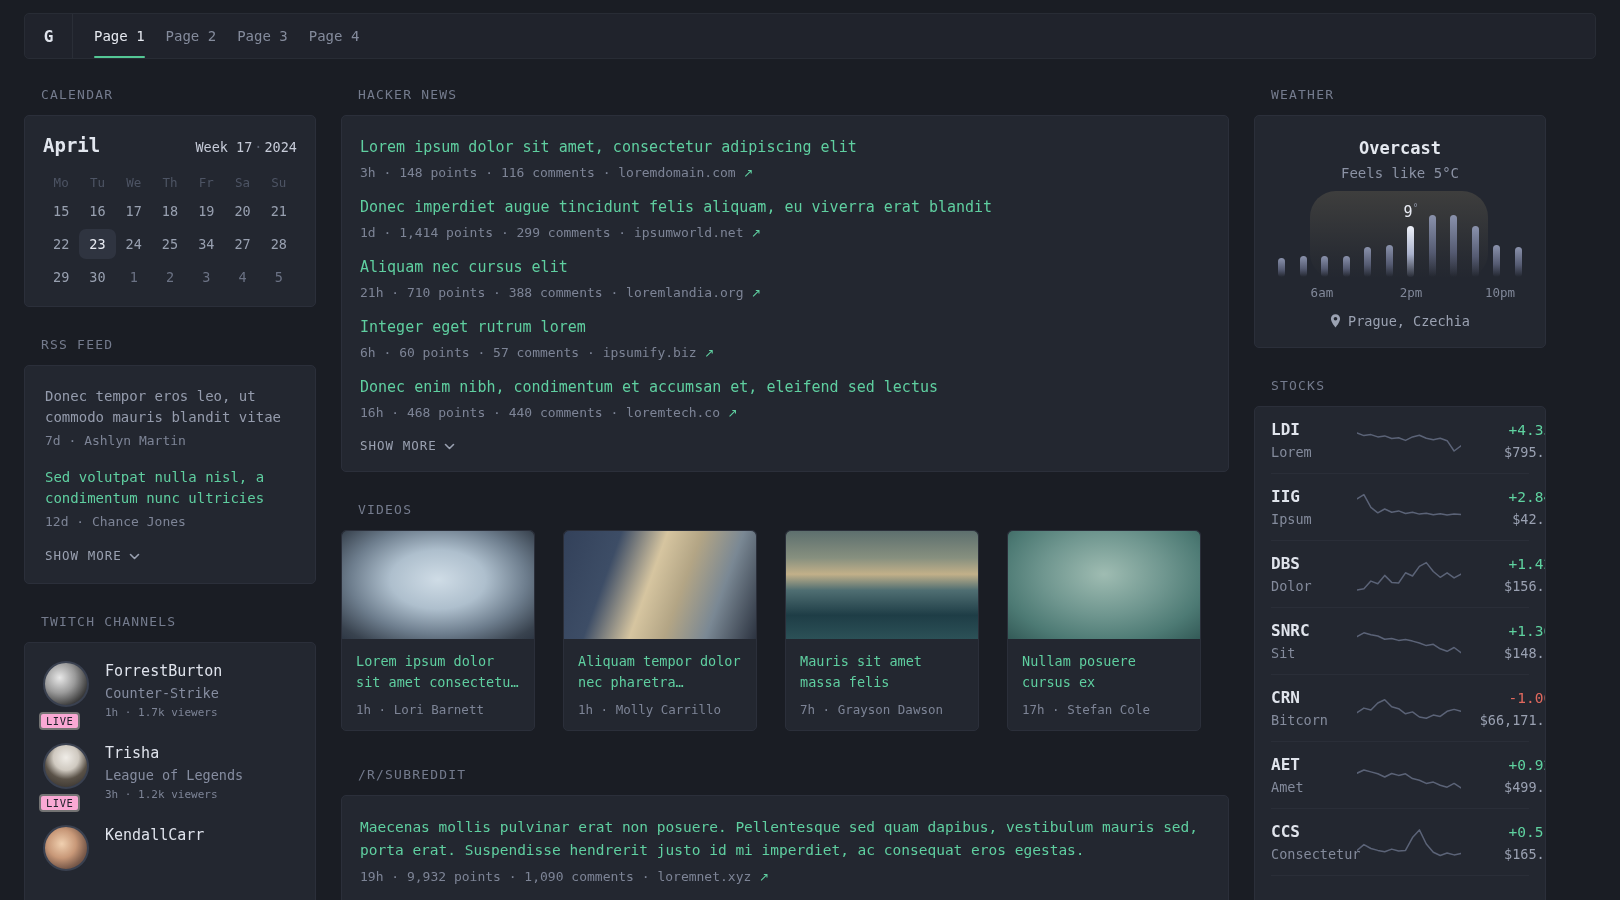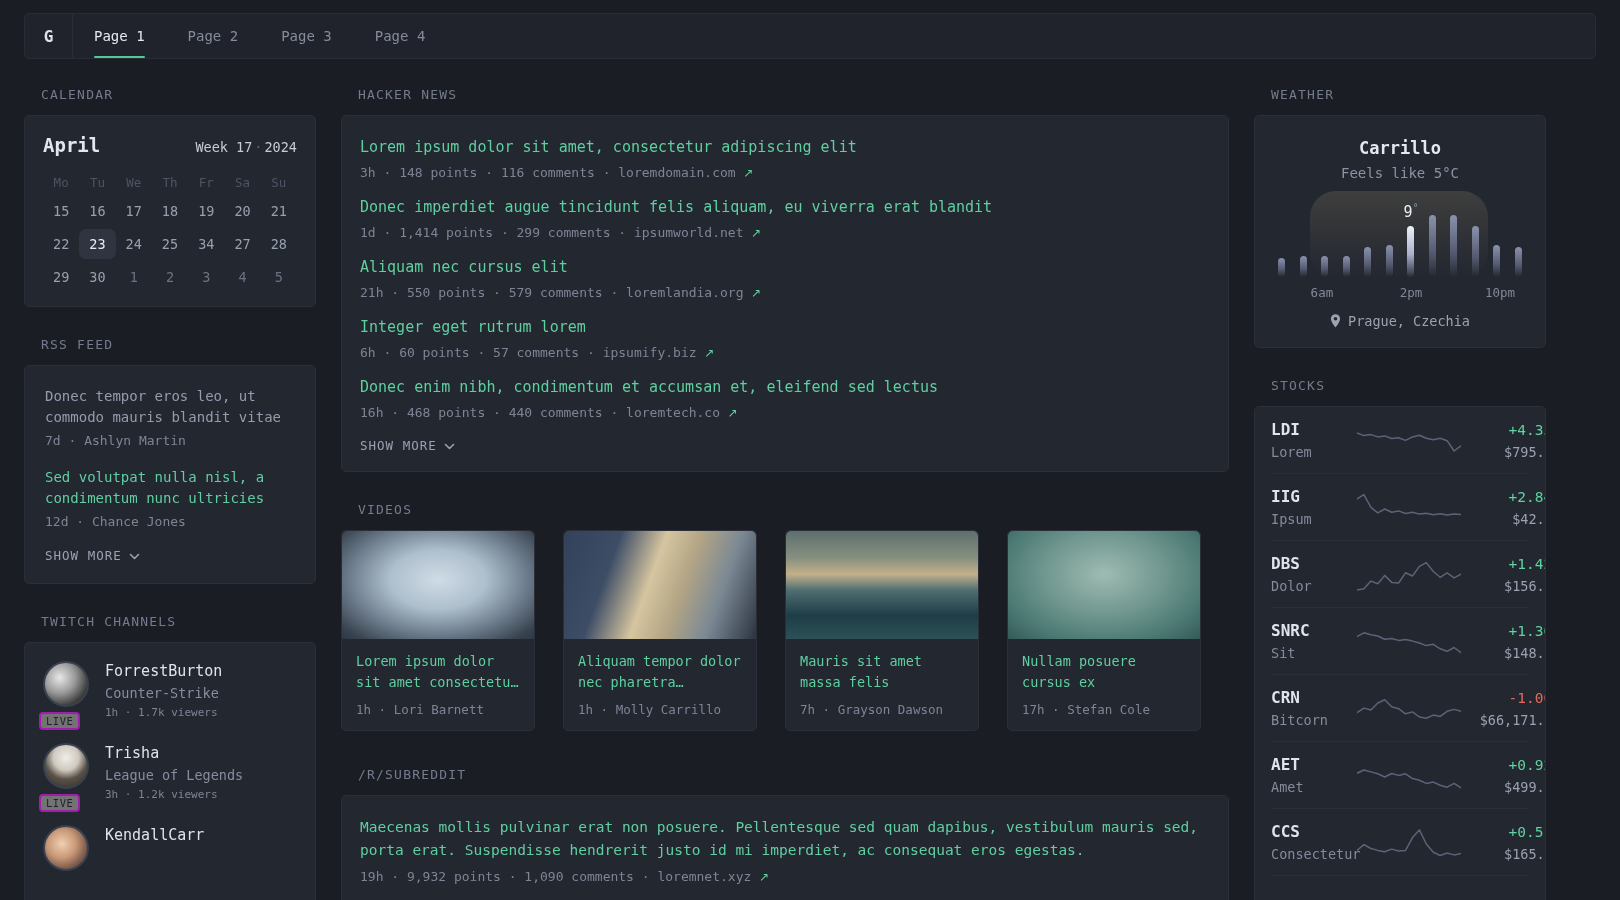--- a/index.html
+++ b/index.html
@@ -12,21 +12,21 @@
   .navbar{
     margin:13px 24px 0 24px;height:44px;
     background:#20232c;border:1px solid #282c35;border-radius:5px;
     display:flex;align-items:stretch;
   }
   .logo{
     width:47px;display:flex;align-items:center;justify-content:center;
     color:#dfe3ec;font-size:16px;font-weight:700;
     border-right:1px solid #2a2e37;cursor:pointer;
   }
-  .tabs{display:flex;gap:43px;padding-left:21px;}
+  .tabs{display:flex;gap:21px;padding-left:21px;}
   .tab{
     background:none;border:none;padding:0;cursor:pointer;
     font-family:inherit;font-size:14px;color:#848b9c;
     position:relative;display:flex;align-items:center;
   }
   .tab.active{color:#e6e9f0;}
   .tab.active::after{
     content:"";position:absolute;left:0;right:0;bottom:0;height:2px;
     background:#54c795;border-radius:2px;
   }
@@ -80,22 +80,22 @@
   .avatar-wrap{position:relative;width:46px;flex:none;}
   .avatar{
     width:42px;height:42px;border-radius:50%;border:2px solid #3a4150;
     background:#444;
   }
   .avatar-1{background:radial-gradient(circle at 35% 35%,#e8e8e8,#9a9a9a 40%,#3a3a3a 75%,#222);}
   .avatar-2{background:radial-gradient(circle at 50% 30%,#f0ede8,#cfc9c0 35%,#5a5248 60%,#2e2a26);}
   .avatar-3{background:radial-gradient(circle at 40% 40%,#f0d0b0,#c89878 40%,#7a5a4a 70%,#4a3a34);}
   .live-badge{
     position:absolute;left:-4px;bottom:-7px;
-    background:#737373;color:#20232c;font-size:10.5px;letter-spacing:.5px;
-    padding:1px 5px;border-radius:4px;border:2px solid #a21caf;
+    background:#f9a8d4;color:#20232c;font-size:10.5px;letter-spacing:.5px;
+    padding:1px 5px;border-radius:4px;border:2px solid #737373;
   }
   .tw-name{font-size:15px;color:#dfe3ec;line-height:20px;}
   .tw-game{font-size:13.5px;color:#868da0;margin-top:3px;line-height:18px;}
   .tw-meta{font-size:11px;color:#7d8496;margin-top:2px;line-height:18px;}
   
   .hn-card{padding:20px 18px 18px;}
   .hn-item + .hn-item{margin-top:14px;}
   .hn-title{font-size:15px;line-height:23px;color:#5fcfa0;cursor:pointer;display:block;}
   .hn-meta{font-size:13px;color:#7d8496;margin-top:5px;line-height:17px;}
   .ext-arrow{color:#5fcfa0;font-family:"DejaVu Sans",sans-serif;font-size:12px;cursor:pointer;}
@@ -288,21 +288,21 @@
         <div class="hn-item">
               <span class="hn-title">Lorem ipsum dolor sit amet, consectetur adipiscing elit</span>
               <div class="hn-meta"><span>3h · 148 points · 116 comments · loremdomain.com</span> <span class="ext-arrow">↗</span></div>
             </div>
             <div class="hn-item">
               <span class="hn-title">Donec imperdiet augue tincidunt felis aliquam, eu viverra erat blandit</span>
               <div class="hn-meta"><span>1d · 1,414 points · 299 comments · ipsumworld.net</span> <span class="ext-arrow">↗</span></div>
             </div>
             <div class="hn-item">
               <span class="hn-title">Aliquam nec cursus elit</span>
-              <div class="hn-meta"><span>21h · 550 points · 579 comments · loremlandia.org</span> <span class="ext-arrow">↗</span></div>
+              <div class="hn-meta"><span>21h · 710 points · 388 comments · loremlandia.org</span> <span class="ext-arrow">↗</span></div>
             </div>
             <div class="hn-item">
               <span class="hn-title">Integer eget rutrum lorem</span>
               <div class="hn-meta"><span>6h · 60 points · 57 comments · ipsumify.biz</span> <span class="ext-arrow">↗</span></div>
             </div>
             <div class="hn-item">
               <span class="hn-title">Donec enim nibh, condimentum et accumsan et, eleifend sed lectus</span>
               <div class="hn-meta"><span>16h · 468 points · 440 comments · loremtech.co</span> <span class="ext-arrow">↗</span></div>
             </div>
           </div>
@@ -368,21 +368,21 @@
         </div>
     </div>
 
   </section>
 
   <section class="col col-right">
 
     <div class="widget">
       <h2 class="widget-title">WEATHER</h2>
       <div class="card weather-card">
-        <div class="w-cond">Carrillo</div>
+        <div class="w-cond">Overcast</div>
         <div class="w-feels">Feels like 5°C</div>
         <div class="wchart">
           <div class="day-region" style="left: 13%; width: 73%;"></div>
           <div class="wtemp" style="left: 54.5455%;"><span>9</span><span class="deg">°</span></div>
           <div class="wbars">
               <div class="wbar" style="height: 19px;"></div>
               <div class="wbar" style="height: 21px;"></div>
               <div class="wbar" style="height: 21px;"></div>
               <div class="wbar" style="height: 21px;"></div>
               <div class="wbar" style="height: 30px;"></div>

